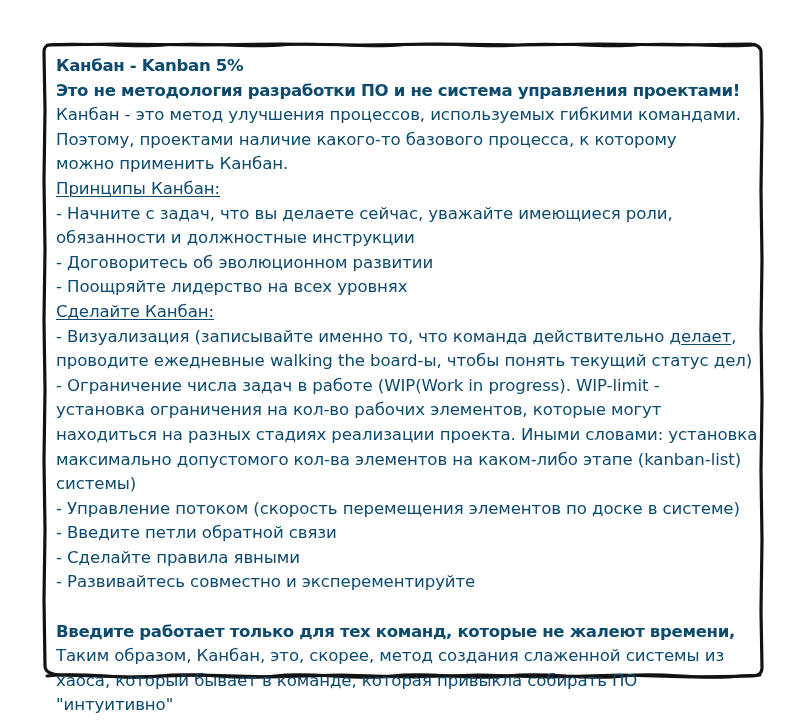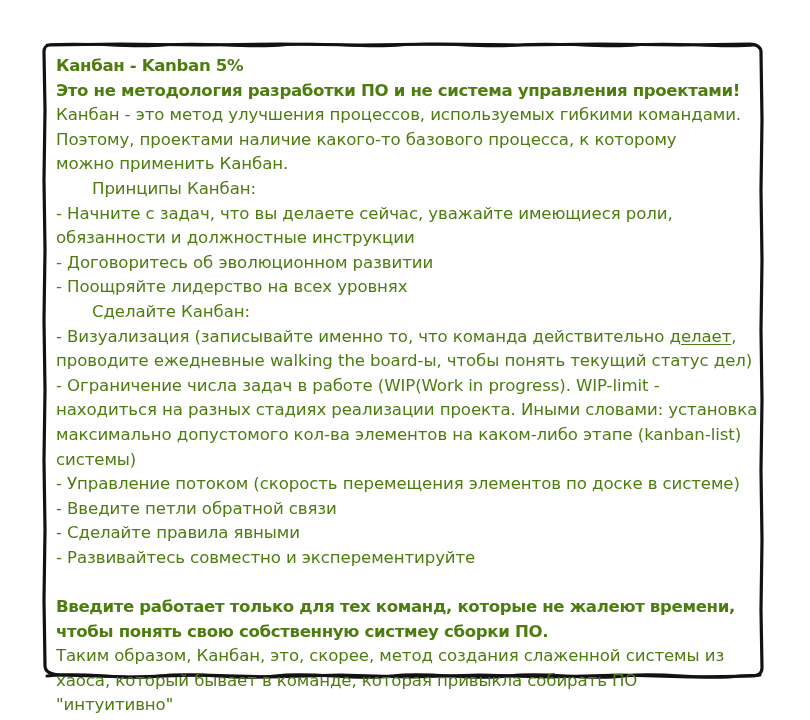--- a/index.html
+++ b/index.html
@@ -43,32 +43,32 @@
     box-sizing: border-box;
     color: #111111;
   }
 
   .line {
     font-family: "DejaVu Sans", sans-serif;
     font-size: 16.6px;
     line-height: 24.6px;
     letter-spacing: -0.1px;
     white-space: pre;
-    color: #4d7c0f;
+    color: #0c4a6e;
   }
 
   .line.bold {
     font-weight: bold;
     letter-spacing: -0.35px;
   }
 
   .line.underline-head {
+    text-decoration: underline;
     text-decoration-thickness: 1px;
     text-underline-offset: 2px;
-    margin-left: 36px;
   }
 
   .line .u {
     text-decoration: underline;
     text-decoration-thickness: 1px;
     text-underline-offset: 2px;
   }
 
   .spacer {
     height: 24.6px;
@@ -123,30 +123,30 @@
   <div class="line">- Начните с задач, что вы делаете сейчас, уважайте имеющиеся роли,</div>
   <div class="line">обязанности и должностные инструкции</div>
   <div class="line">- Договоритесь об эволюционном развитии</div>
   <div class="line">- Поощряйте лидерство на всех уровнях</div>
 
   <div class="line underline-head">Сделайте Канбан:</div>
 
   <div class="line"><span>- Визуализация (записывайте именно то, что команда действительно </span><span class="u">делает</span><span>,</span></div>
   <div class="line">проводите ежедневные walking the board-ы, чтобы понять текущий статус дел)</div>
   <div class="line">- Ограничение числа задач в работе (WIP(Work in progress). WIP-limit -</div>
+  <div class="line">установка ограничения на кол-во рабочих элементов, которые могут</div>
   <div class="line">находиться на разных стадиях реализации проекта. Иными словами: установка</div>
   <div class="line">максимально допустомого кол-ва элементов на каком-либо этапе (kanban-list)</div>
   <div class="line">системы)</div>
   <div class="line">- Управление потоком (скорость перемещения элементов по доске в системе)</div>
   <div class="line">- Введите петли обратной связи</div>
   <div class="line">- Сделайте правила явными</div>
   <div class="line">- Развивайтесь совместно и эксперементируйте</div>
 
   <div class="spacer"></div>
 
   <div class="line bold">Введите работает только для тех команд, которые не жалеют времени,</div>
-  <div class="line bold">чтобы понять свою собственную систмеу сборки ПО.</div>
 
   <div class="line">Таким образом, Канбан, это, скорее, метод создания слаженной системы из</div>
   <div class="line">хаоса, который бывает в команде, которая привыкла собирать ПО</div>
   <div class="line">"интуитивно"</div>
 
 </div>
 
 </body></html>

